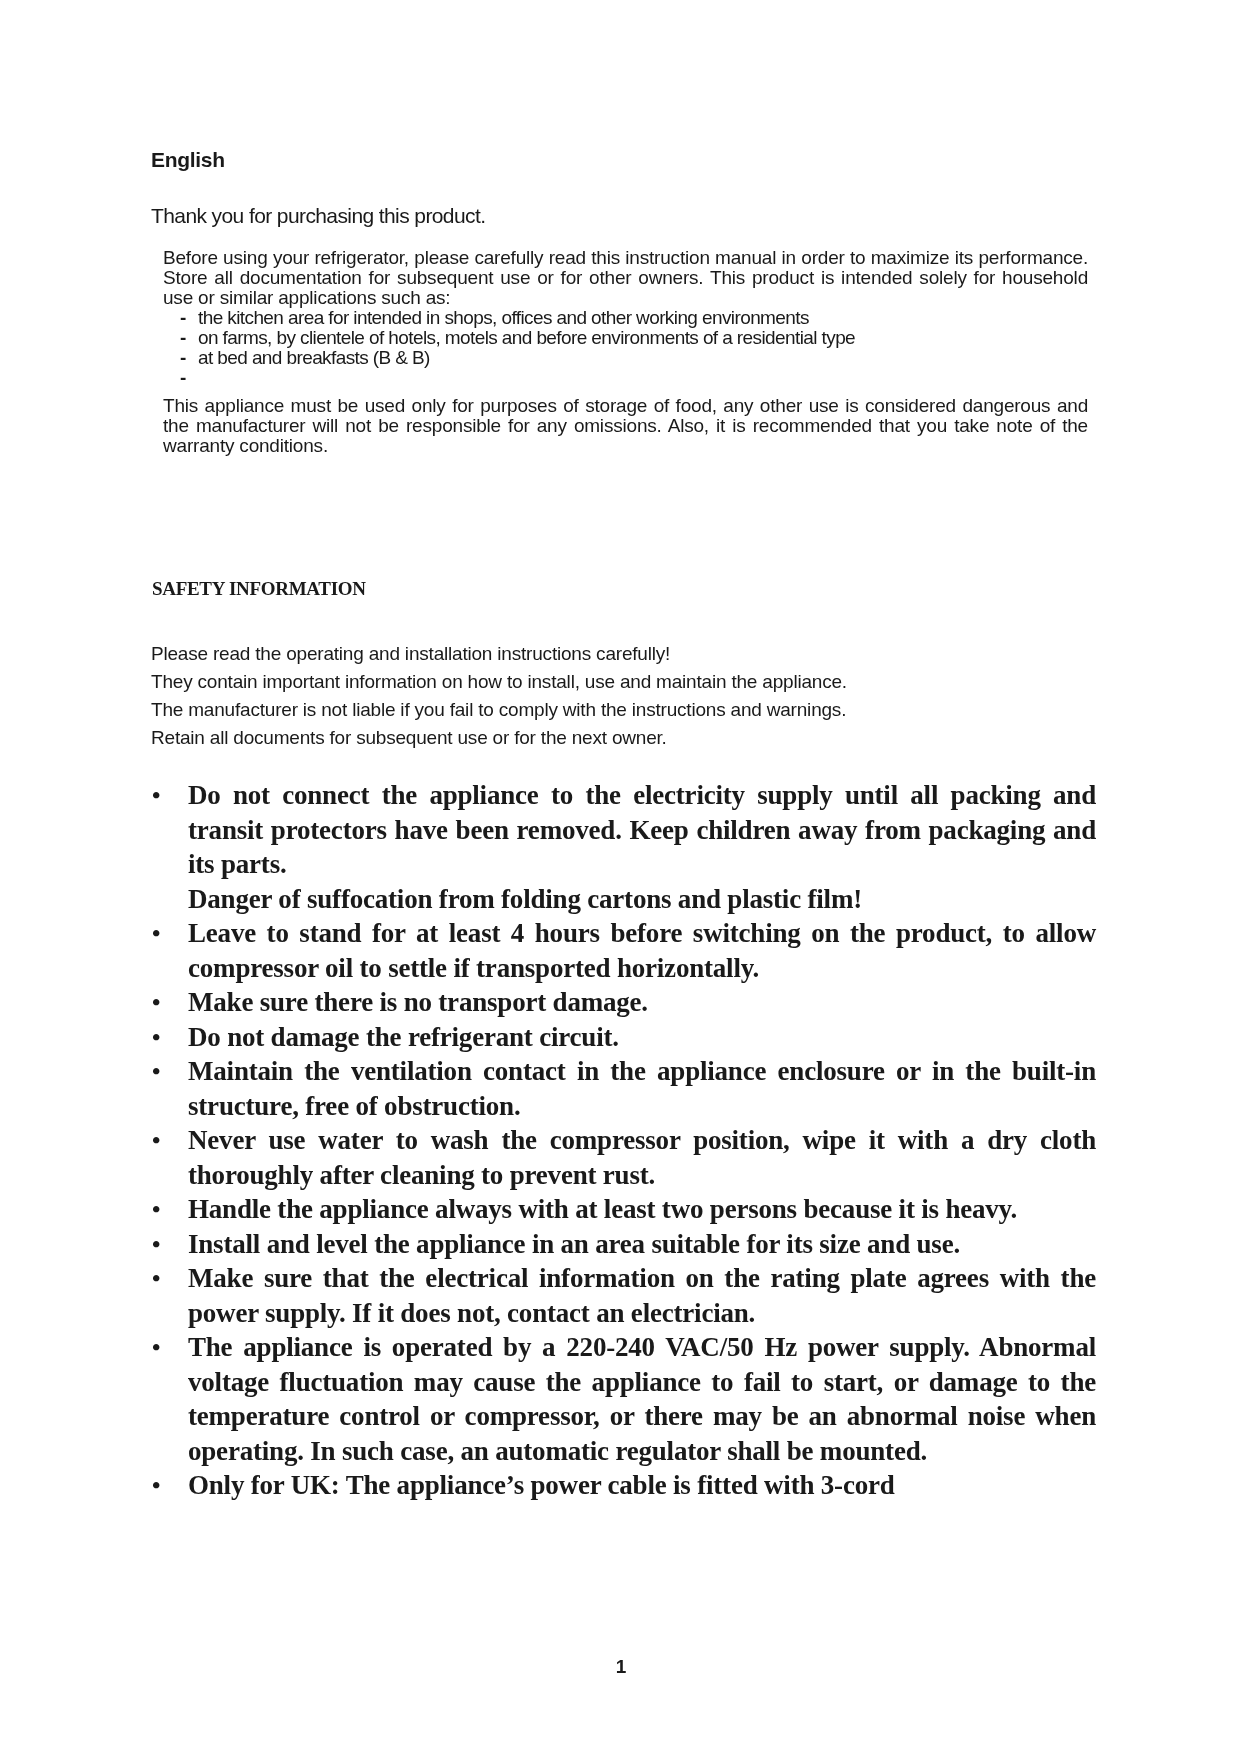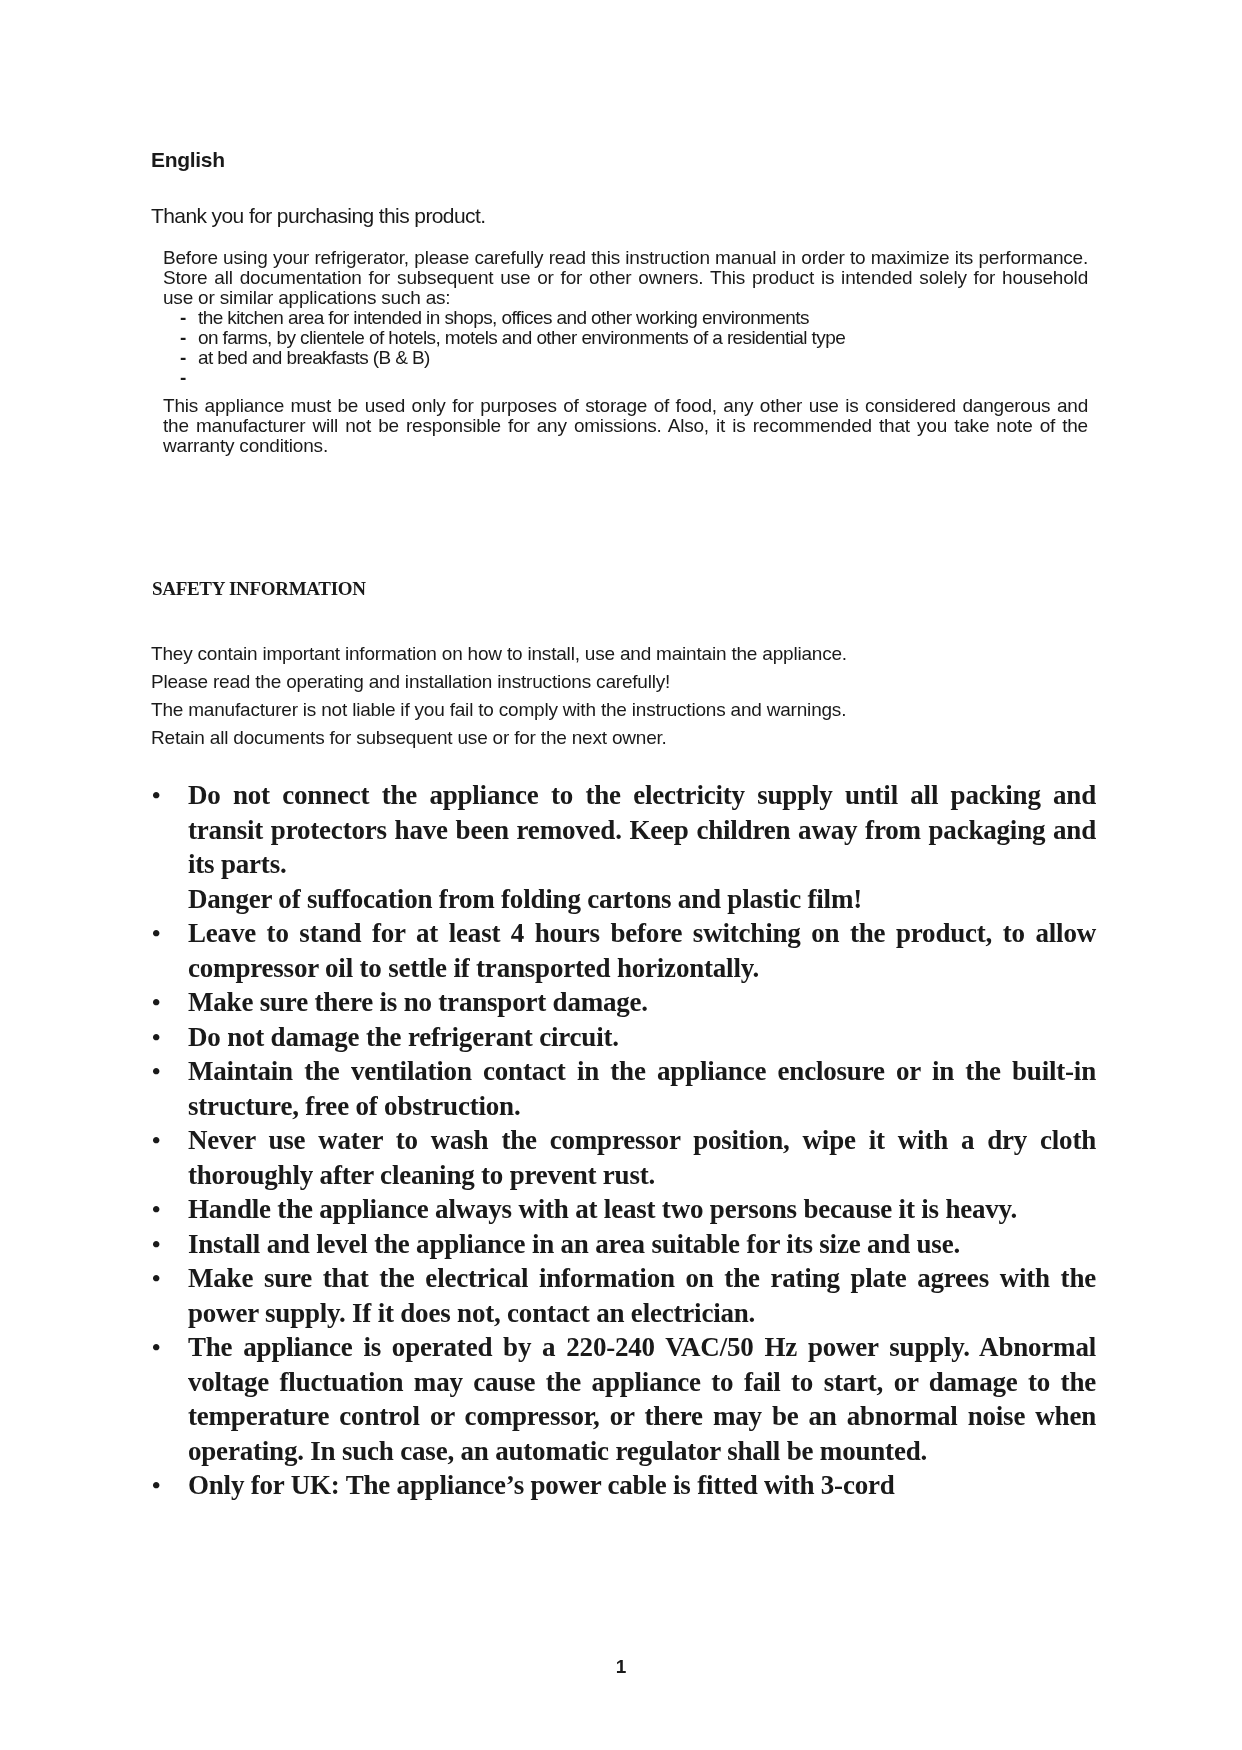--- a/index.html
+++ b/index.html
@@ -139,32 +139,32 @@
 <div class="page">
 
   <div class="lang-label">English</div>
 
   <div class="thanks">Thank you for purchasing this product.</div>
 
   <div class="intro">
     <p>Before using your refrigerator, please carefully read this instruction manual in order to maximize its performance. Store all documentation for subsequent use or for other owners. This product is intended solely for household use or similar applications such as:</p>
     <ul class="uses">
       <li><span class="dash">-</span><span>the kitchen area for intended in shops, offices and other working environments</span></li>
-      <li><span class="dash">-</span><span>on farms, by clientele of hotels, motels and other environments of a residential type</span></li>
+      <li><span class="dash">-</span><span>on farms, by clientele of hotels, motels and before environments of a residential type</span></li>
       <li><span class="dash">-</span><span>at bed and breakfasts (B &amp; B)</span></li>
       <li><span class="dash">-</span></li>
     </ul>
     <p class="note">This appliance must be used only for purposes of storage of food, any other use is considered dangerous and the manufacturer will not be responsible for any omissions. Also, it is recommended that you take note of the warranty conditions.</p>
   </div>
 
   <div class="safety-title">SAFETY INFORMATION</div>
 
   <div class="safety-intro">
+    <div>Please read the operating and installation instructions carefully!</div>
     <div>They contain important information on how to install, use and maintain the appliance.</div>
-    <div>Please read the operating and installation instructions carefully!</div>
     <div>The manufacturer is not liable if you fail to comply with the instructions and warnings.</div>
     <div>Retain all documents for subsequent use or for the next owner.</div>
   </div>
 
   <ul class="rules">
     <li>
       <span class="bullet">•</span>
       <span class="line">Do not connect the appliance to the electricity supply until all packing and transit protectors have been removed. Keep children away from packaging and its parts.</span>
       <span class="line">Danger of suffocation from folding cartons and plastic film!</span>
     </li>

